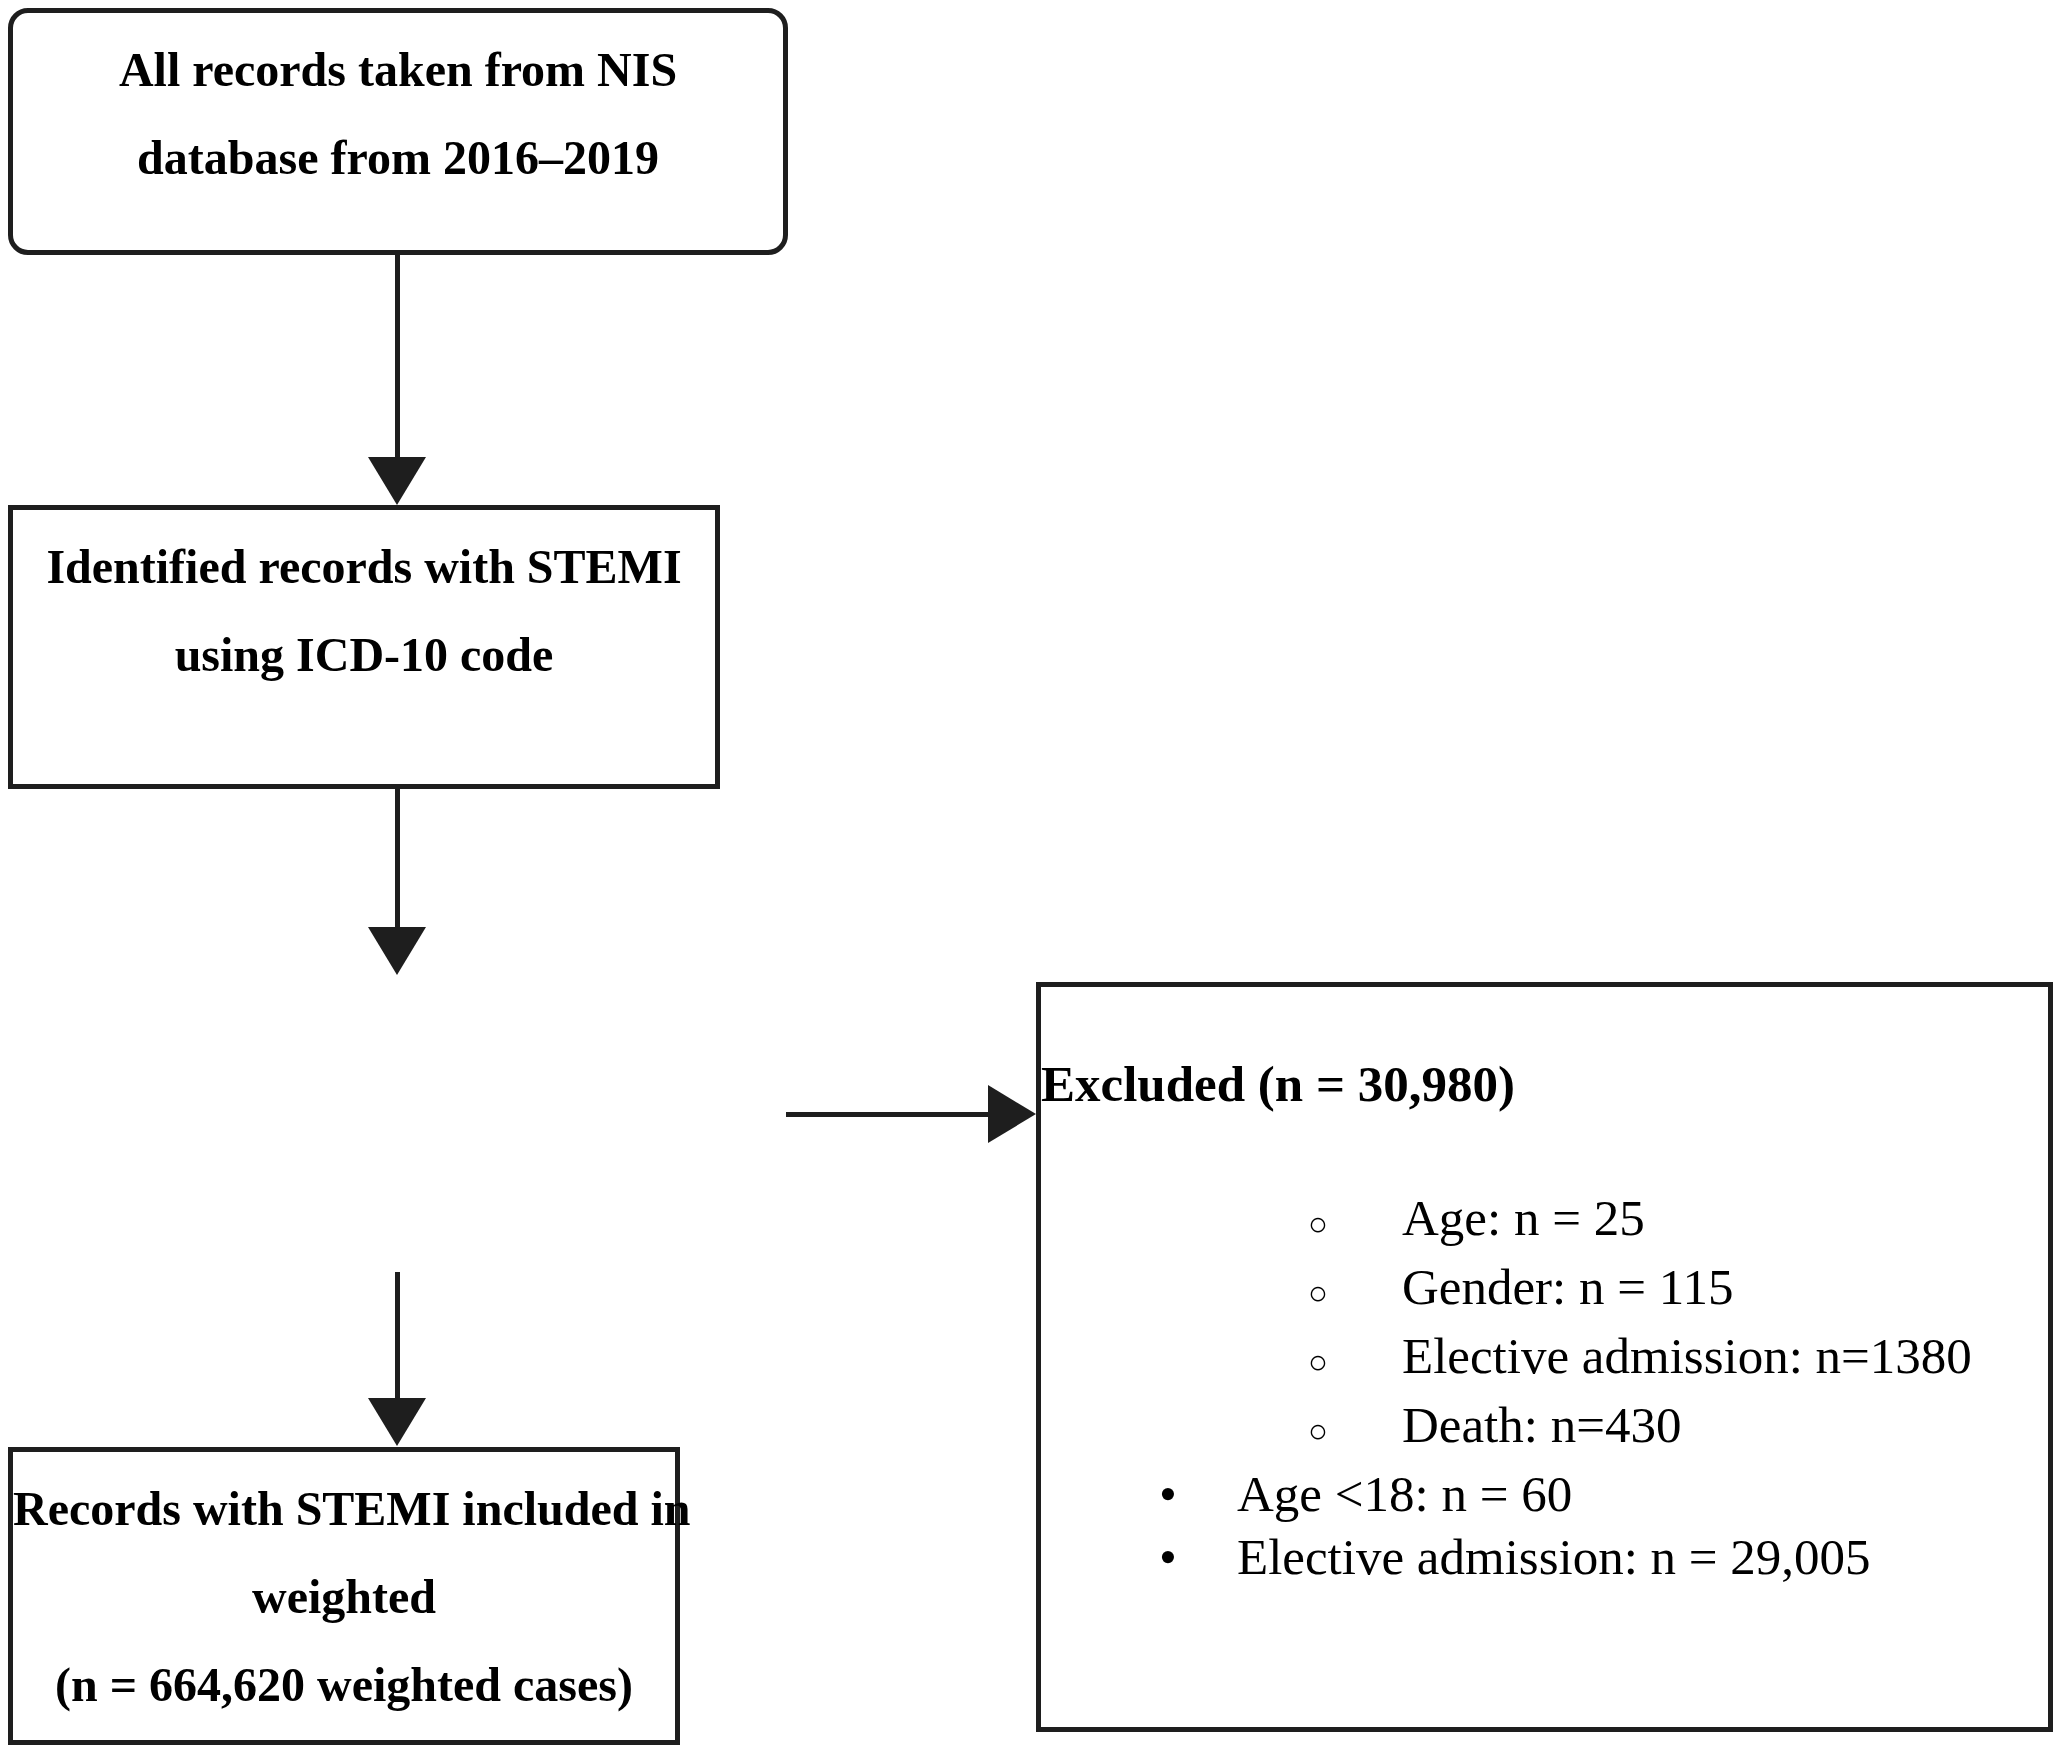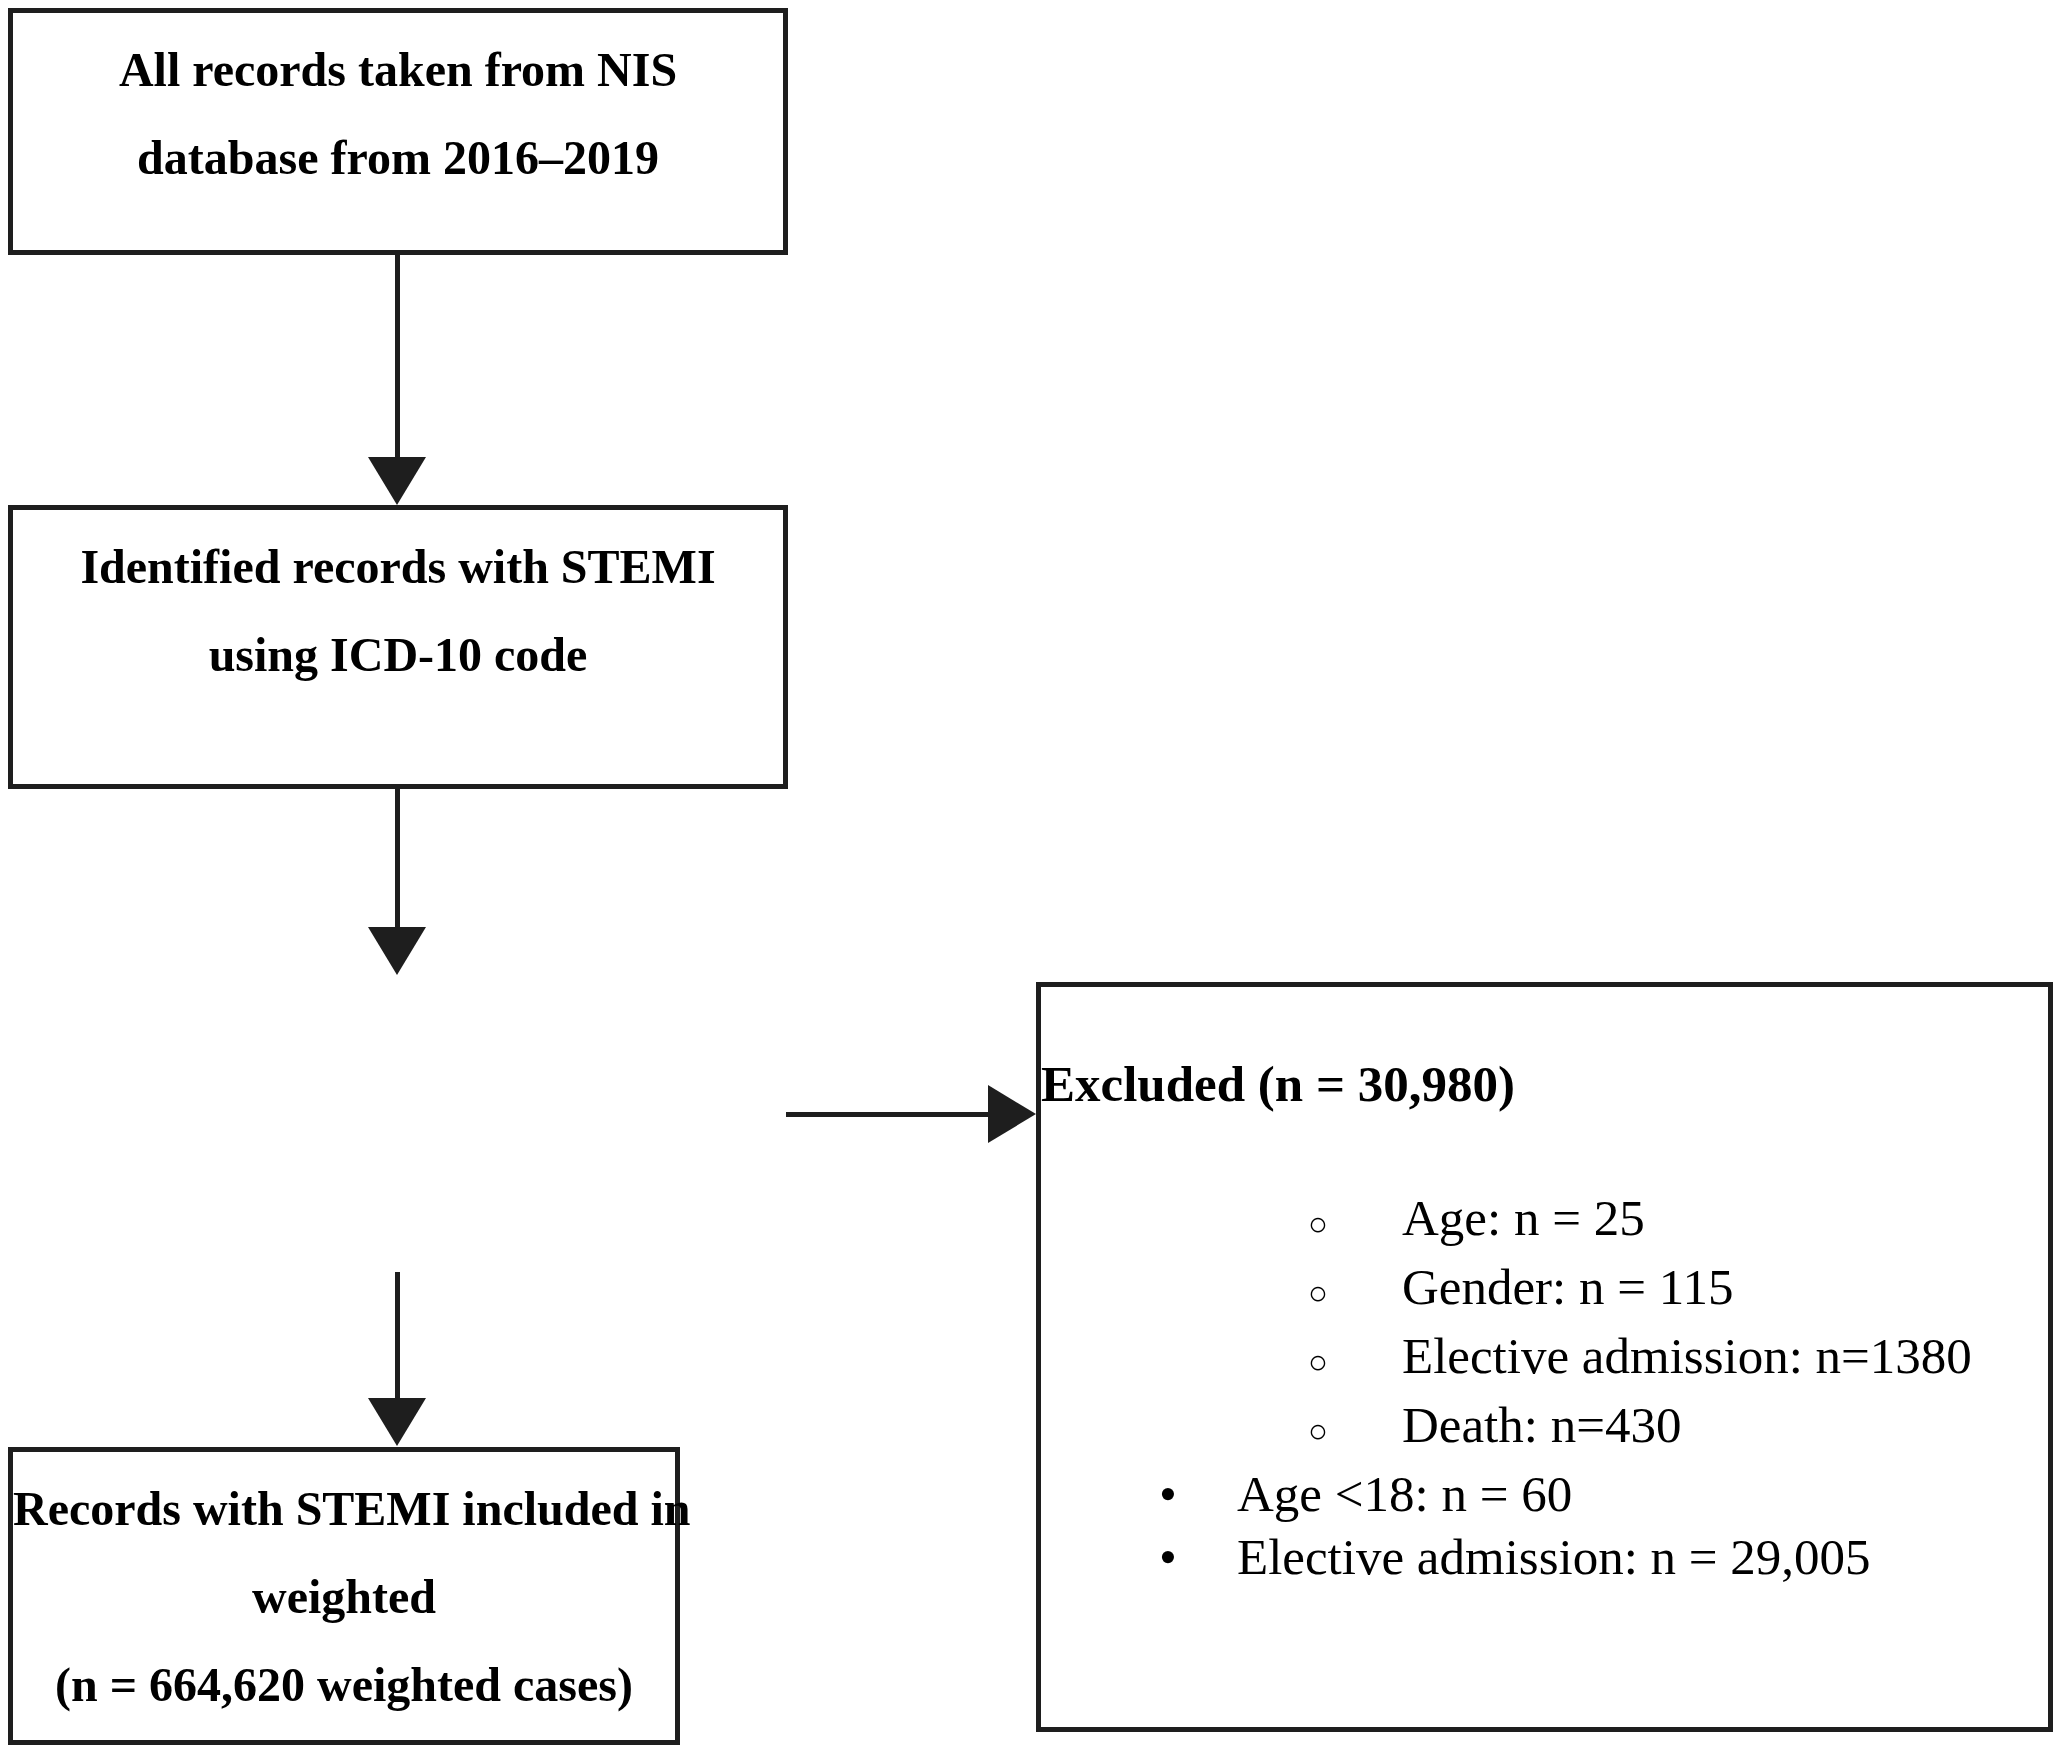--- a/index.html
+++ b/index.html
@@ -26,22 +26,22 @@
     position: absolute;
     box-sizing: border-box;
     border: 5.3px solid #1e1e1e;
     background: #ffffff;
     text-align: center;
     font-weight: bold;
     font-size: 48px;
     line-height: 88px;
     padding-top: 13.4px;
   }
-  #box1 { left: 8px;  top: 8px;   width: 780px; height: 247px; }
-  #box2 { left: 8px;  top: 505px;  width: 780px; height: 284px; }
+  #box1 { left: 8px;  top: 8px;   width: 780px; height: 247px; border-radius: 20px; }
+  #box2 { left: 8px;  top: 505px;  width: 712px; height: 284px; }
   #box3 { left: 8px;  top: 976px; width: 780px; height: 296px; }
   #box4 { left: 8px;  top: 1447px; width: 672px; height: 298px; }
   .line { white-space: nowrap; }
 
   
   #excluded {
     position: absolute;
     box-sizing: border-box;
     left: 1036px; top: 982px;
     width: 1017px; height: 750px;

